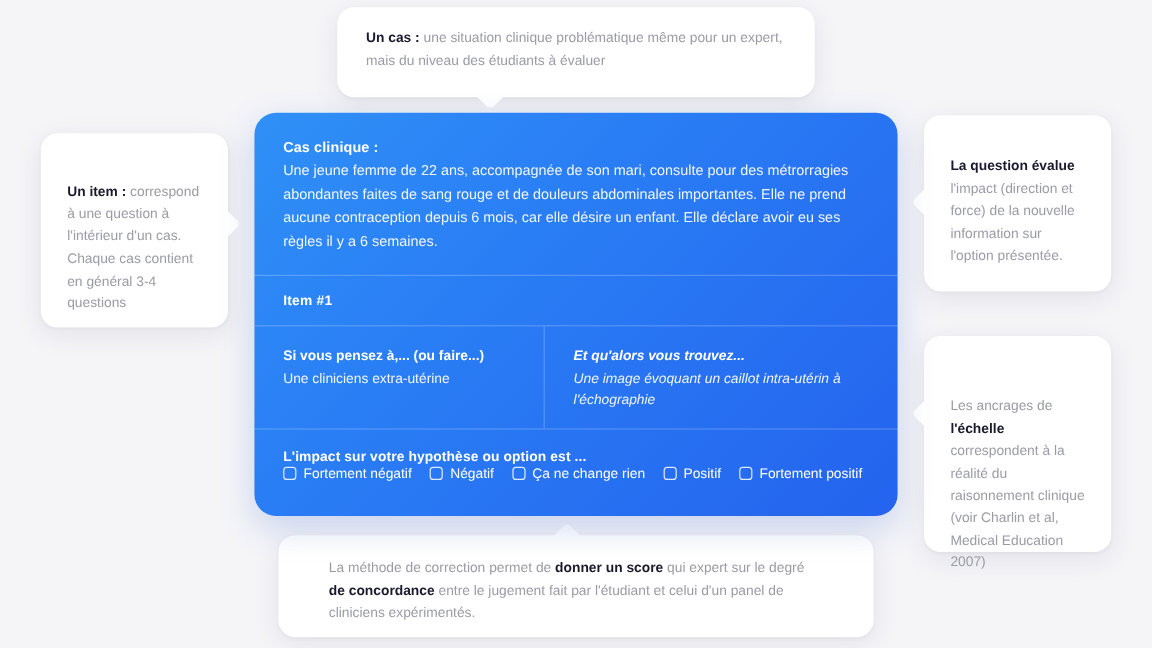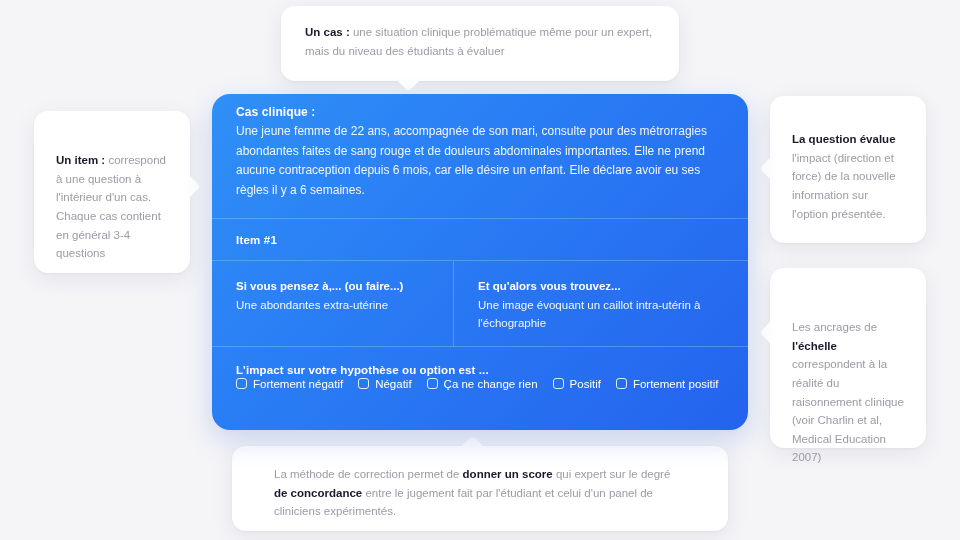--- a/index.html
+++ b/index.html
@@ -40,53 +40,53 @@
 
   
   #bubble-option-def { left: 34px; top: 299px; width: 156px; height: 124px; padding: 29px 22px 20px 22px; }
   #bubble-option-def .tail { right: -7px; top: 45px; border-radius: 0 4px 0 0; }
 
   
   #bubble-question-def { left: 770px; top: 96px; width: 156px; height: 147px; padding: 34px 22px 4px 22px; }
   #bubble-question-def .tail { left: -7px; top: 64px; border-radius: 0 0 0 4px; }
 
   
-  #bubble-scale-def { left: 770px; top: 268px; width: 156px; height: 180px; padding: 50px 22px 20px 22px; }
+  #bubble-scale-def { left: 770px; top: 280px; width: 156px; height: 180px; padding: 50px 22px 20px 22px; }
   #bubble-scale-def .tail { left: -7px; top: 56px; border-radius: 0 0 0 4px; }
 
   
   #bubble-scoring-def { left: 232px; top: 446px; width: 496px; height: 85px; padding: 19px 42px; }
   #bubble-scoring-def .tail { left: 232px; top: -7px; border-radius: 4px 0 0 0; }
 
   
   #case-card {
     position: absolute;
     left: 212px; top: 94px;
     width: 536px; height: 336px;
     border-radius: 18px;
     background: linear-gradient(135deg, #2f90f6 0%, #2a7ff5 35%, #2463ee 100%);
     box-shadow: 0 10px 28px rgba(40,90,200,0.22);
     color: #ffffff;
     overflow: hidden;
   }
   .sect { padding: 0 24px; }
   .hrule { height: 1px; background: rgba(255,255,255,0.22); margin: 0; }
 
-  #case-vignette-section { padding-top: 9px; padding-bottom: 18px; }
+  #case-vignette-section { padding-top: 20px; padding-bottom: 18px; }
   .sect-title { font-size: 12px; font-weight: bold; line-height: 1.6; letter-spacing: 0.1px; }
   .sect-body { font-size: 12px; line-height: 1.62; color: rgba(255,255,255,0.93); }
 
   #item-header-section { padding-top: 15px; padding-bottom: 14px; }
   #item-header-label { font-size: 11.5px; font-weight: bold; letter-spacing: 0.2px; }
 
   #item-columns { display: flex; height: 85px; }
   .col { padding: 17px 24px 0 24px; flex: 0 0 auto; }
   #hypothesis-col { width: 241px; }
   .col-divider { width: 1px; background: rgba(255,255,255,0.22); margin: 0; }
-  #finding-col { width: 294px; }
+  #finding-col { width: 294px; font-style: italic; }
   .col-title { font-size: 11.5px; font-weight: bold; line-height: 1.55; }
   .col-body { font-size: 11.5px; line-height: 1.6; color: rgba(255,255,255,0.93); }
 
   #impact-section { padding-top: 17px; }
   #impact-prompt { font-size: 11.5px; font-weight: bold; letter-spacing: 0.1px; }
   #impact-options { display: flex; align-items: center; gap: 15px; margin-top: 2px; }
   .opt { display: flex; align-items: center; gap: 6px; }
   .cbox {
     width: 11px; height: 11px;
     border: 1.4px solid rgba(255,255,255,0.85);
@@ -148,21 +148,21 @@
 
     <div class="sect" id="item-header-section">
       <div id="item-header-label">Item #1</div>
     </div>
 
     <div class="hrule"></div>
 
     <div id="item-columns">
       <div class="col" id="hypothesis-col">
         <div class="col-title">Si vous pensez à,... (ou faire...)</div>
-        <div class="col-body">Une abondantes extra-utérine</div>
+        <div class="col-body">Une cliniciens extra-utérine</div>
       </div>
       <div class="col-divider"></div>
       <div class="col" id="finding-col">
         <div class="col-title">Et qu'alors vous trouvez...</div>
         <div class="col-body">Une image évoquant un caillot intra-utérin à l'échographie</div>
       </div>
     </div>
 
     <div class="hrule"></div>
 

